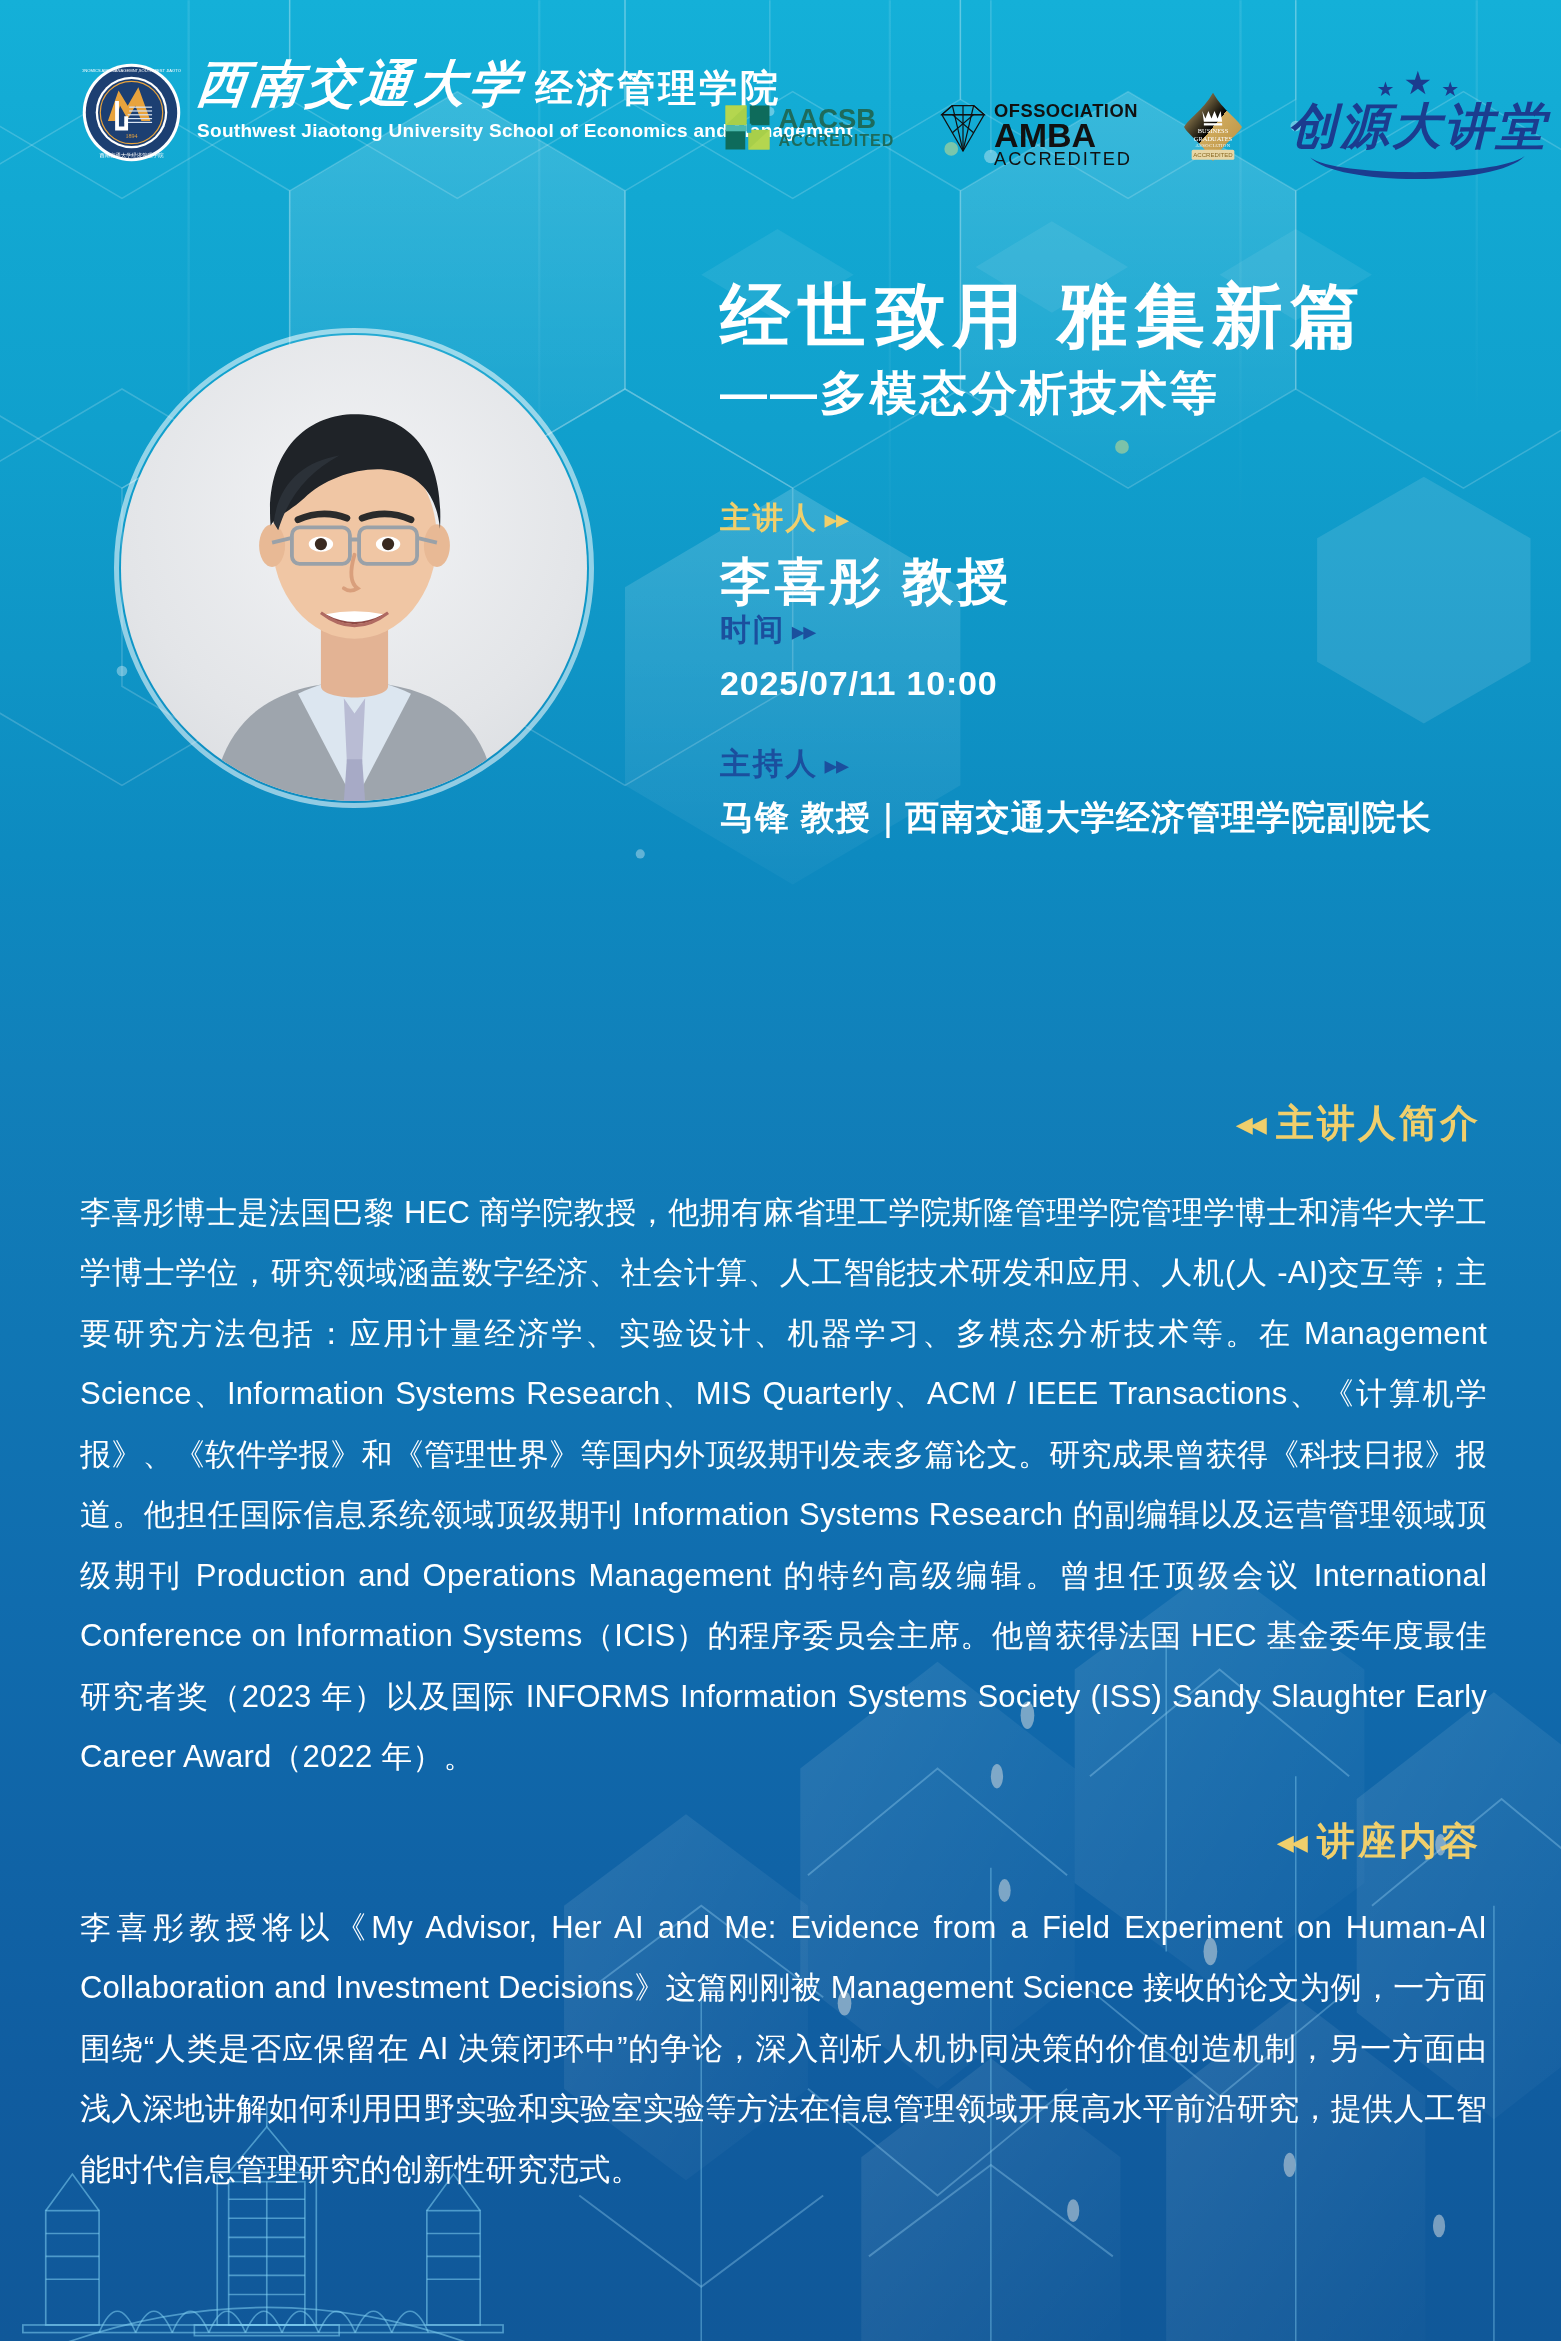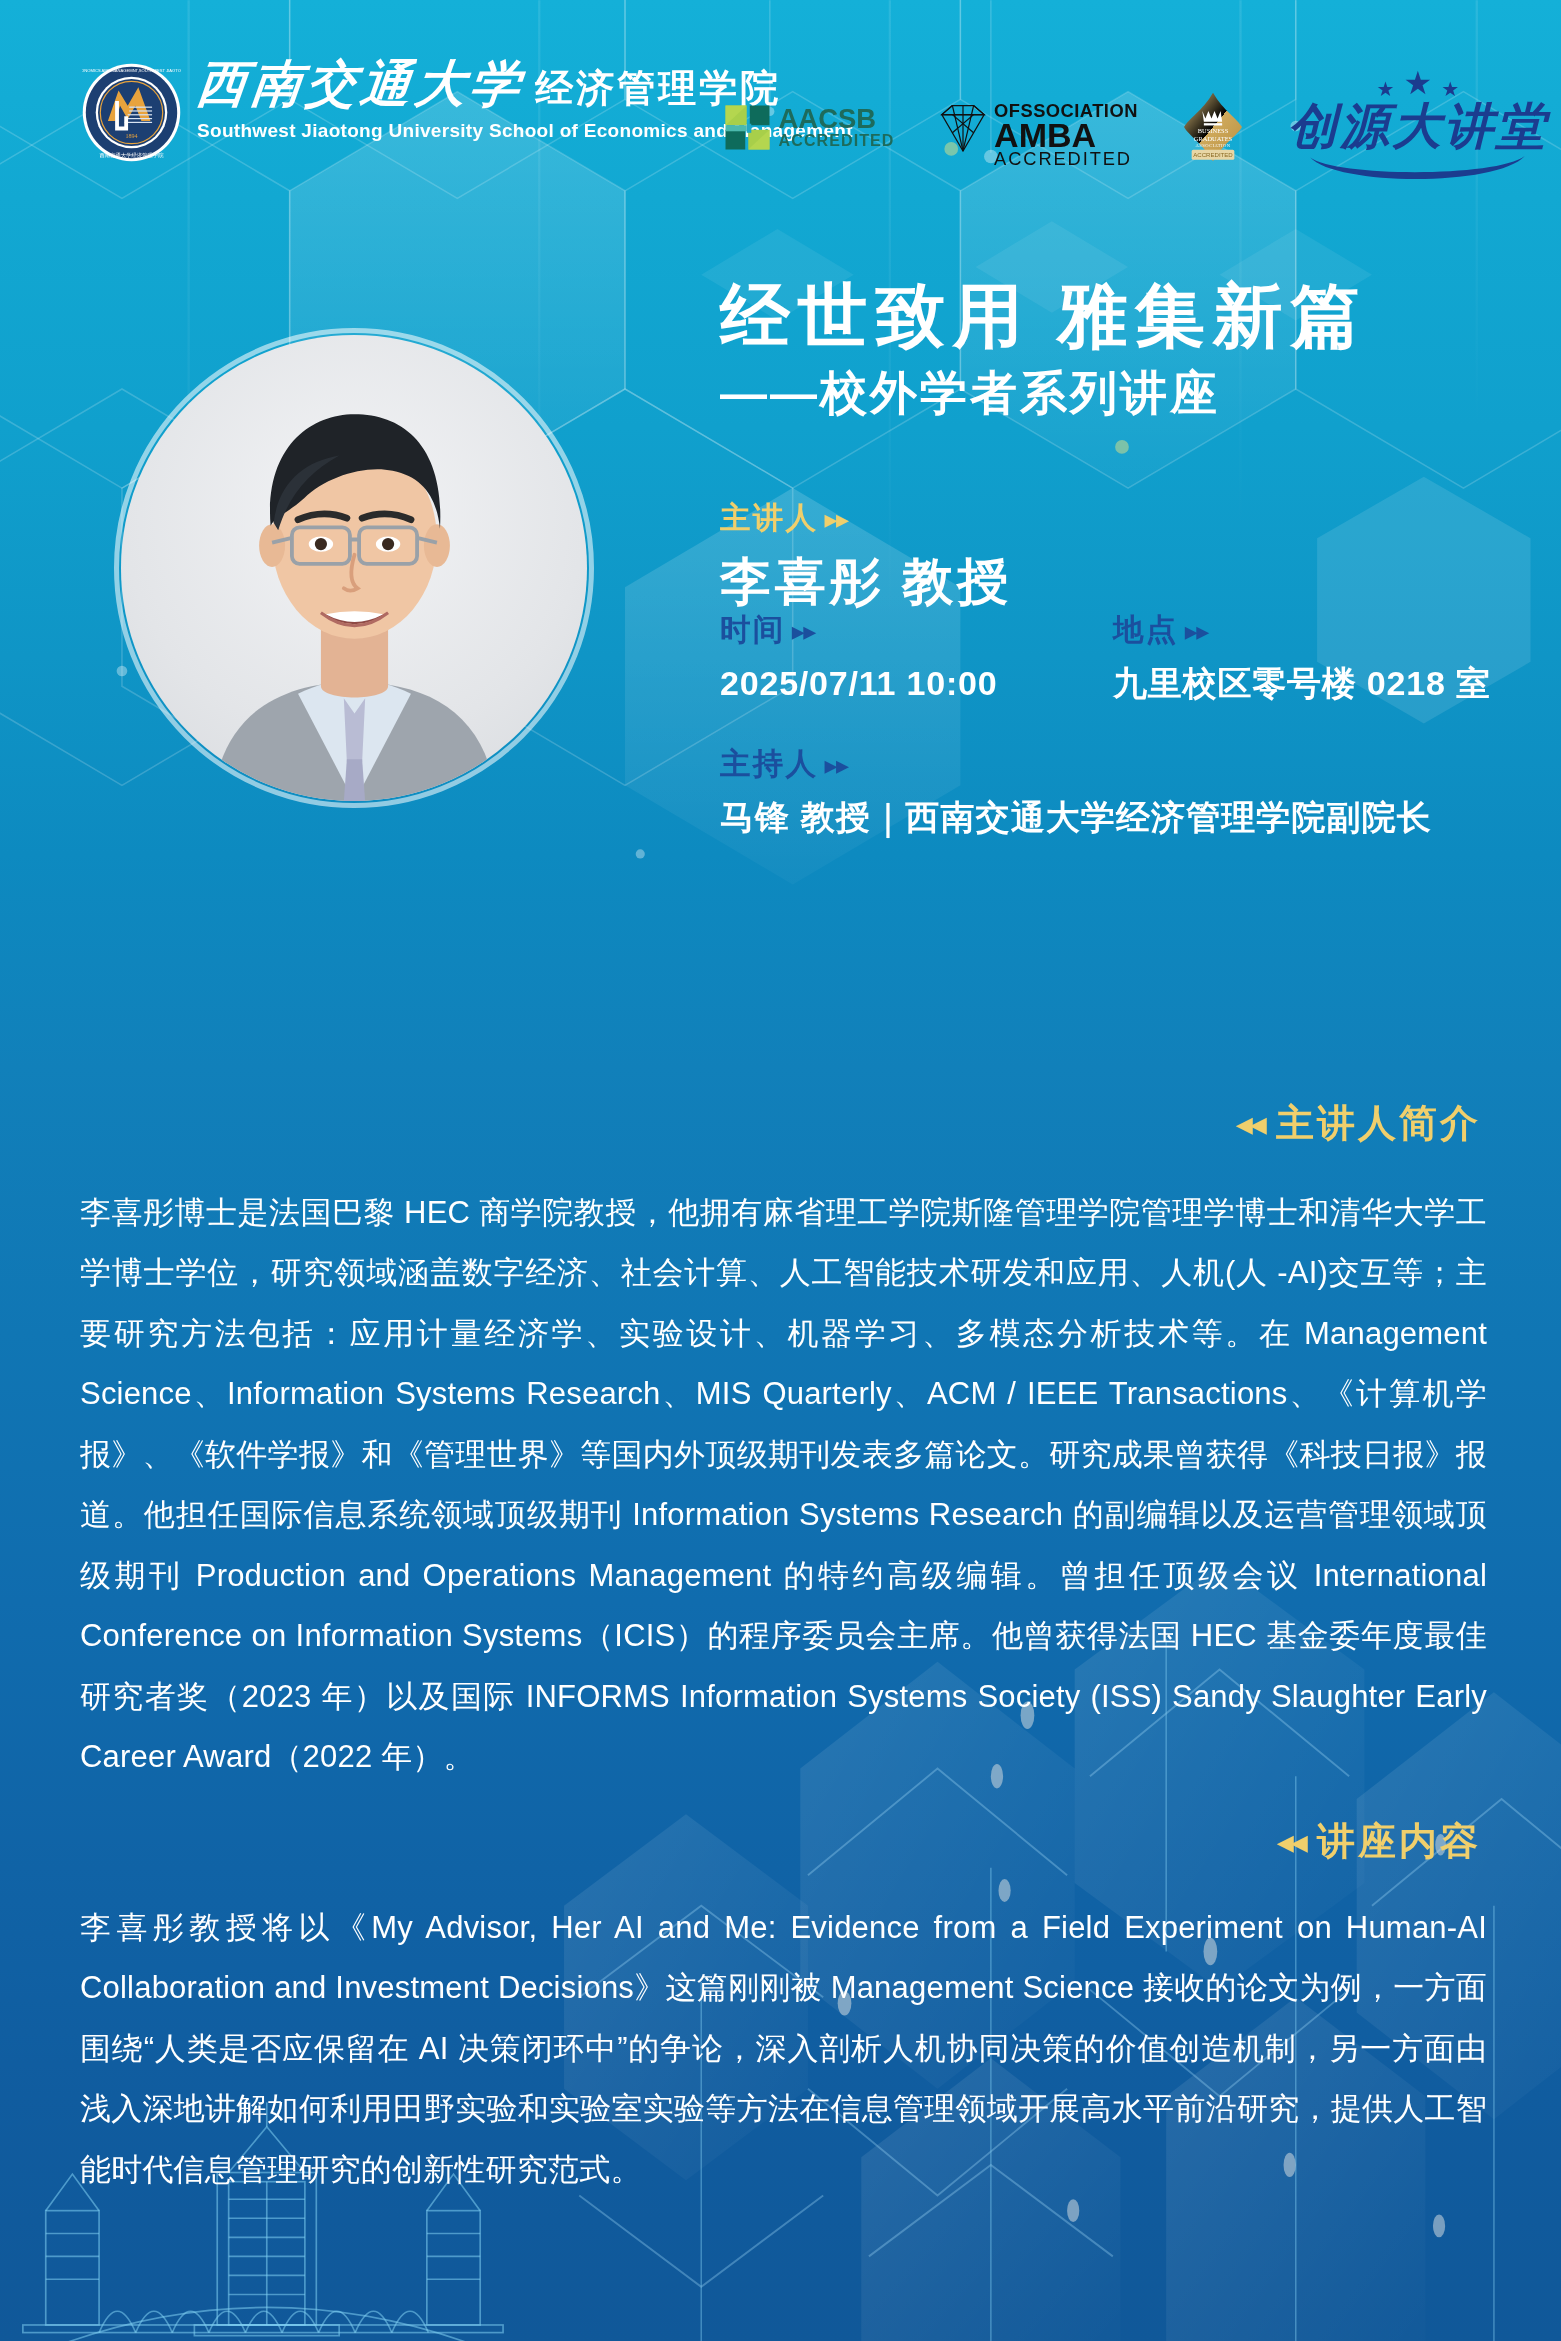--- a/index.html
+++ b/index.html
@@ -456,43 +456,37 @@
 
         <path d="M262,364 q44,30 88,0 q-44,16 -88,0 Z" fill="#8e4a46"></path>
         <path d="M268,366 q38,-8 76,0 q-38,20 -76,0 Z" fill="#ffffff"></path>
         <path d="M262,364 q44,34 88,0" stroke="#b06a62" stroke-width="4" fill="none"></path>
       </svg>
     </div>
   </div>
 
   <div class="title-block">
     <div class="title-main">经世致用  雅集新篇</div>
-    <div class="title-sub">——校外学者系列讲座</div>
+    <div class="title-sub">——多模态分析技术等</div>
   </div>
 
   <div class="meta">
 
     <div class="lbl-yellow">
       <span>主讲人</span><span class="arrows">▸▸</span>
     </div>
     <div class="speaker-name">李喜彤 教授</div>
 
     <div class="tr">
       <div class="col-a">
         <div class="lbl-darkblue">
           <span>时间</span><span class="arrows">▸▸</span>
         </div>
         <div class="val">2025/07/11   10:00</div>
       </div>
-      <div class="col-b">
-        <div class="lbl-darkblue">
-          <span>地点</span><span class="arrows">▸▸</span>
-        </div>
-        <div class="val">九里校区零号楼 0218 室</div>
-      </div>
     </div>
 
     <div class="host-row">
       <div class="lbl-darkblue">
         <span>主持人</span><span class="arrows">▸▸</span>
       </div>
       <div class="host-val">马锋 教授｜西南交通大学经济管理学院副院长</div>
     </div>
   </div>
 

